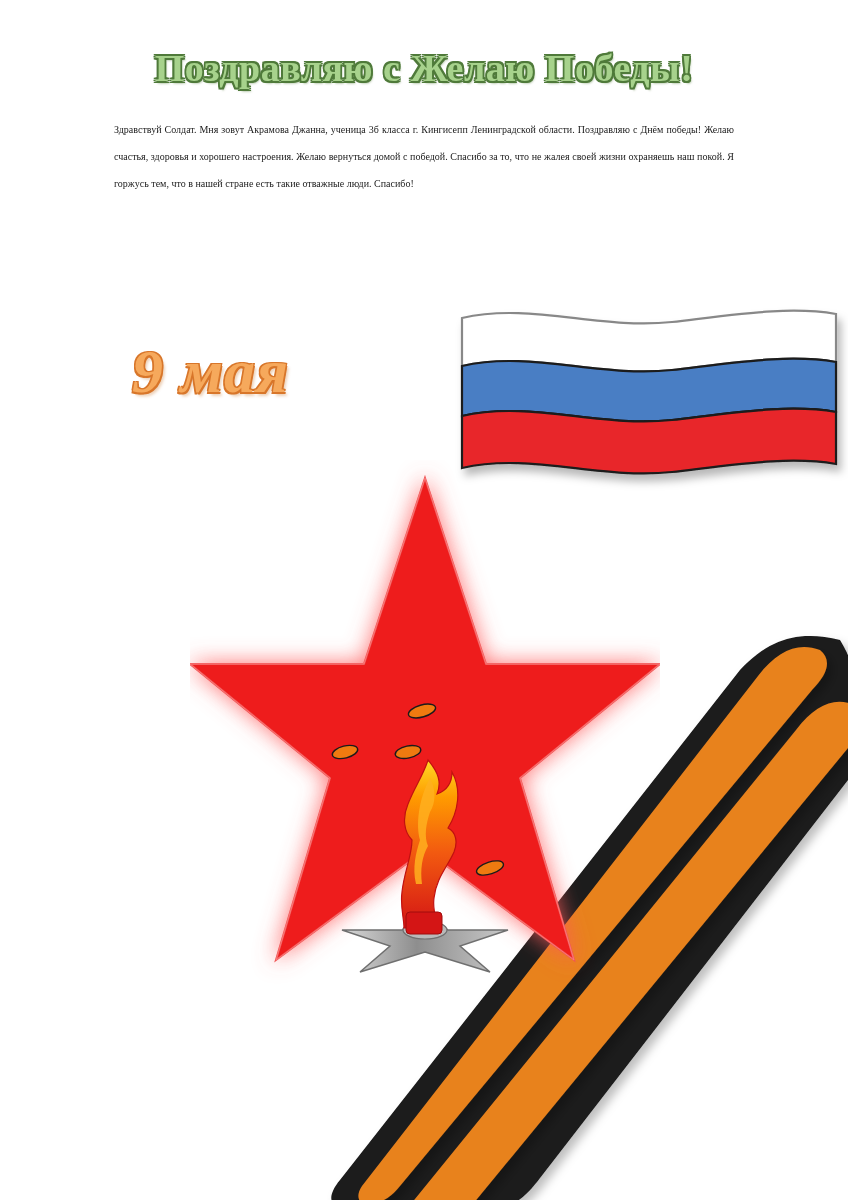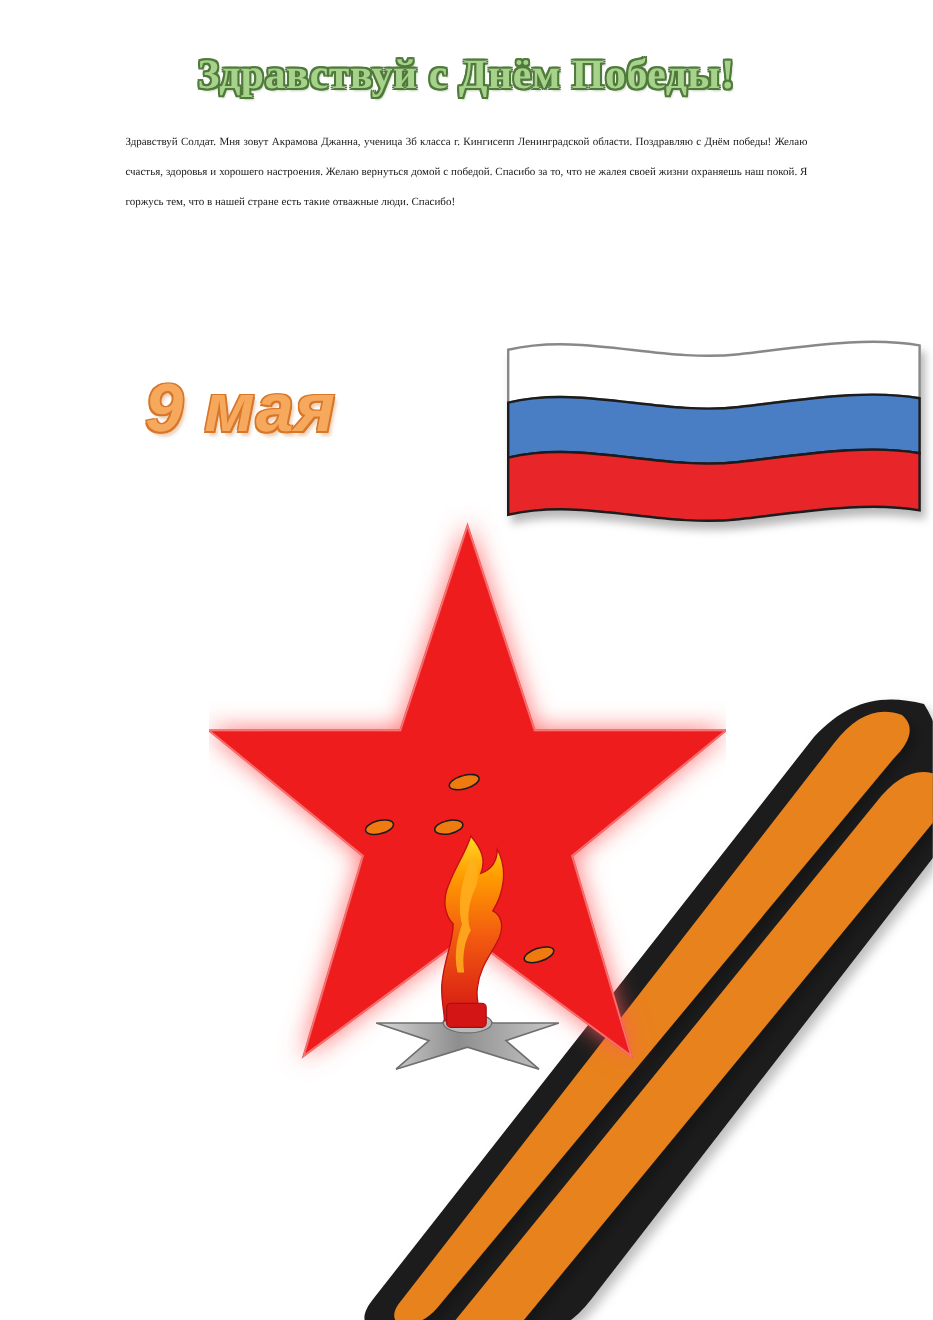--- a/index.html
+++ b/index.html
@@ -52,21 +52,21 @@
     color: #1a1a1a;
     text-align: justify;
     text-justify: inter-word;
   }
 
   
   .nine-may {
     position: absolute;
     top: 336px;
     left: 132px;
-    font-family: Liberation Sans, sans-serif;
+    font-family: Liberation Serif, serif;
     font-style: italic;
     font-weight: bold;
     font-size: 62px;
     color: #f6a95c;
     text-shadow:
       -1.5px -1.5px 0 #d8762a,
        1.5px -1.5px 0 #d8762a,
       -1.5px  1.5px 0 #d8762a,
        1.5px  1.5px 0 #d8762a,
        3px    4px   3px rgba(200,120,50,0.35);
@@ -76,21 +76,21 @@
 
   
   .layer { position: absolute; }
   #flag-layer  { top: 300px;  left: 440px; }
   #ribbon-layer{ top: 620px;  left: 300px; }
   #star-layer  { top: 460px;  left: 190px; }
 </style>
 </head>
 <body>
 
-<div class="title">Здравствуй с Днём Победы!</div>
+<div class="title">Поздравляю с Желаю Победы!</div>
 
 <div class="letter">Здравствуй Солдат.  Мня зовут Акрамова Джанна, ученица 3б класса г. Кингисепп Ленинградской области.  Поздравляю с Днём победы! Желаю счастья,   здоровья и хорошего настроения. Желаю вернуться домой с победой. Спасибо за то, что не жалея своей жизни охраняешь наш покой. Я горжусь тем, что в нашей стране есть такие отважные люди. Спасибо!</div>
 
 <div class="nine-may">9 мая</div>
 
 <div class="layer" id="flag-layer">
   <svg width="410" height="230" viewBox="0 0 410 230" xmlns="http://www.w3.org/2000/svg">
     <defs>
       <filter id="fsh" x="-20%" y="-20%" width="150%" height="150%">
         <feDropShadow dx="4" dy="7" stdDeviation="4" flood-color="#000" flood-opacity="0.28"></feDropShadow>

